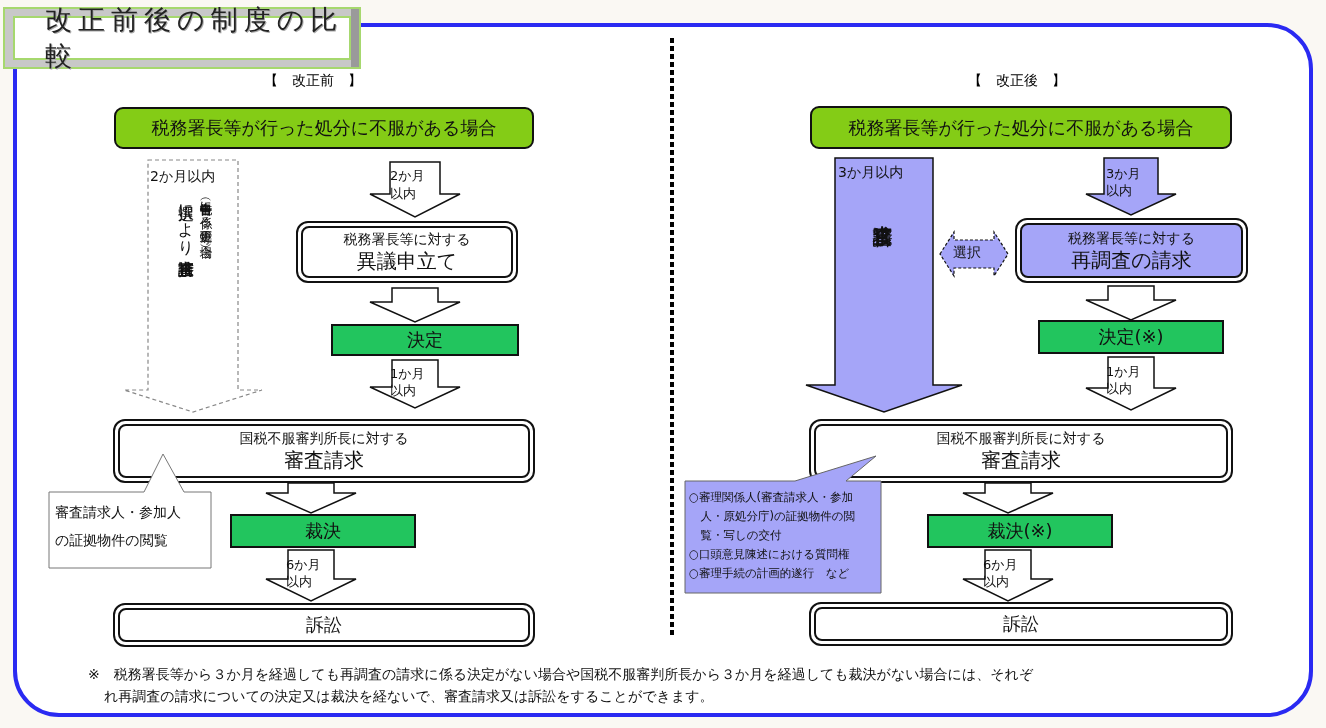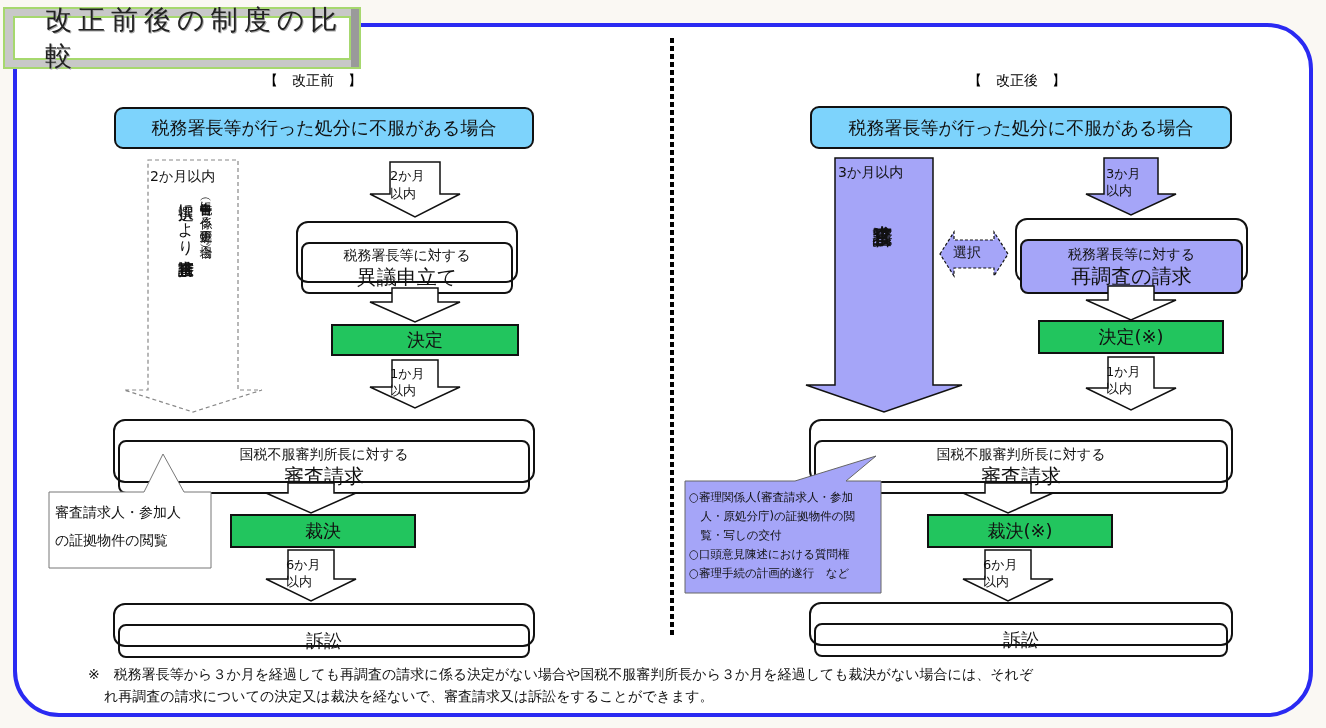--- a/index.html
+++ b/index.html
@@ -33,34 +33,33 @@
     padding-left:30px;
   }
   .section-label {
     position:absolute; font-size:14px; color:#000000; white-space:pre;
   }
   .divider {
     position:absolute; left:670px; top:38px; width:4px; height:598px;
     background:repeating-linear-gradient(to bottom, #000 0 5px, transparent 5px 8px);
   }
   .rbox {
-    position:absolute; box-sizing:border-box; background:#7dd3fc;
+    position:absolute; box-sizing:border-box; background:#84cc16;
     border:2px solid #111; border-radius:9px;
     display:flex; align-items:center; justify-content:center; text-align:center;
   }
   .dbl {
     position:absolute; box-sizing:border-box; background:#fff;
     border:2px solid #111; border-radius:12px; padding:3px;
   }
   .dbl .in {
     width:100%; height:100%; box-sizing:border-box;
     border:2px solid #111; border-radius:8px;
     display:flex; flex-direction:column; align-items:center; justify-content:center;
     text-align:center;
-    margin-top:16px;
   }
   .sq {
     position:absolute; box-sizing:border-box; background:#22c55e; border:2px solid #111;
     display:flex; align-items:center; justify-content:center; font-size:18px;
   }
   .small { font-size:14px; line-height:18px; }
   .big { font-size:20px; line-height:26px; }
   .t18 { font-size:18px; }
   svg.arrow { position:absolute; overflow:visible; }
   .arrow-label {

